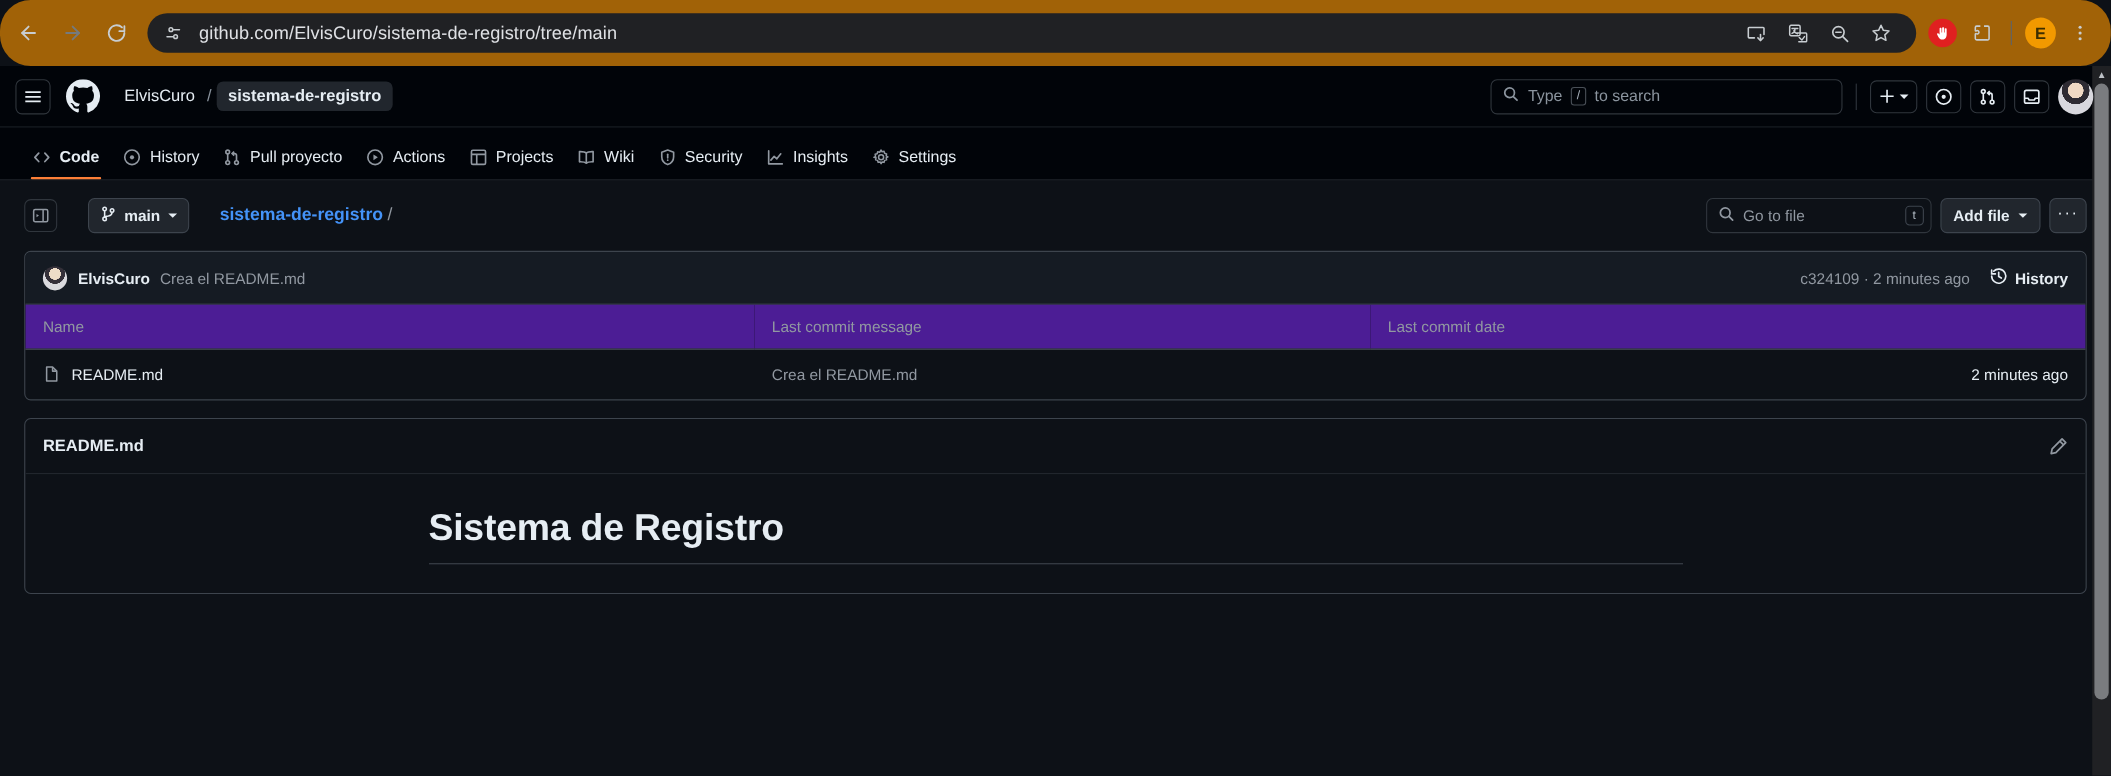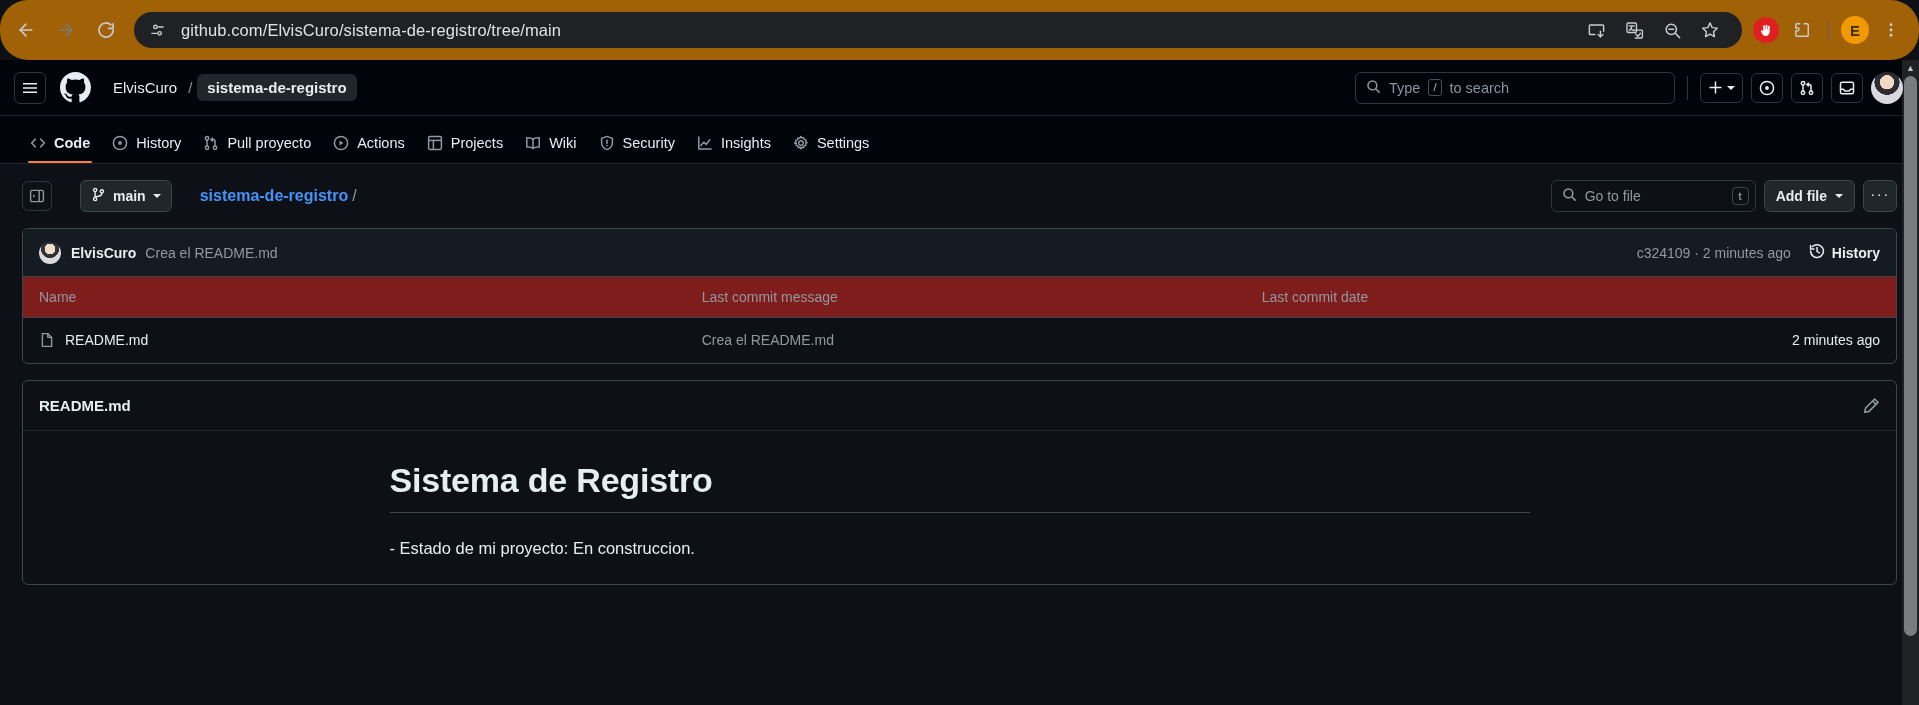--- a/index.html
+++ b/index.html
@@ -294,21 +294,21 @@
     flex: 0 0 auto;
   }
   .commit-author { color: #e6edf3; font-weight: bold; margin-right: 9px; }
   .commit-msg { color: #9198a1; }
   .commit-right { margin-left: auto; display: flex; align-items: center; gap: 18px; color: #9198a1; }
   .history-link { display: flex; align-items: center; gap: 7px; color: #e6edf3; font-weight: bold; }
 
   
   .tbl { width: 100%; border-collapse: collapse; font-size: 14px; }
   .tbl thead th {
-    background: #7f1d1d;
+    background: #4c1d95;
     color: #9198a1;
     font-weight: normal;
     text-align: left;
     padding: 10px 16px;
     border-bottom: 1px solid #3d444d;
     height: 40px;
   }
   .tbl td {
     padding: 12px 16px;
     color: #e6edf3;
@@ -721,18 +721,17 @@
       <span class="pencil">
         <svg width="18" height="18" viewBox="0 0 16 16" fill="none" stroke="currentColor" stroke-width="1.4" stroke-linejoin="round">
             <path d="M11.2 1.8l3 3-8 8-3.8.8.8-3.8z"></path>
             <path d="M9.4 3.6l3 3"></path>
           </svg>
       </span>
     </div>
     <div class="readme-body">
       <div class="readme-inner">
         <div class="rd-h1">Sistema de Registro</div>
-        <div class="rd-p">- Estado de mi proyecto: En construccion.</div>
       </div>
     </div>
   </div>
 
 </div>
 
 </body></html>

